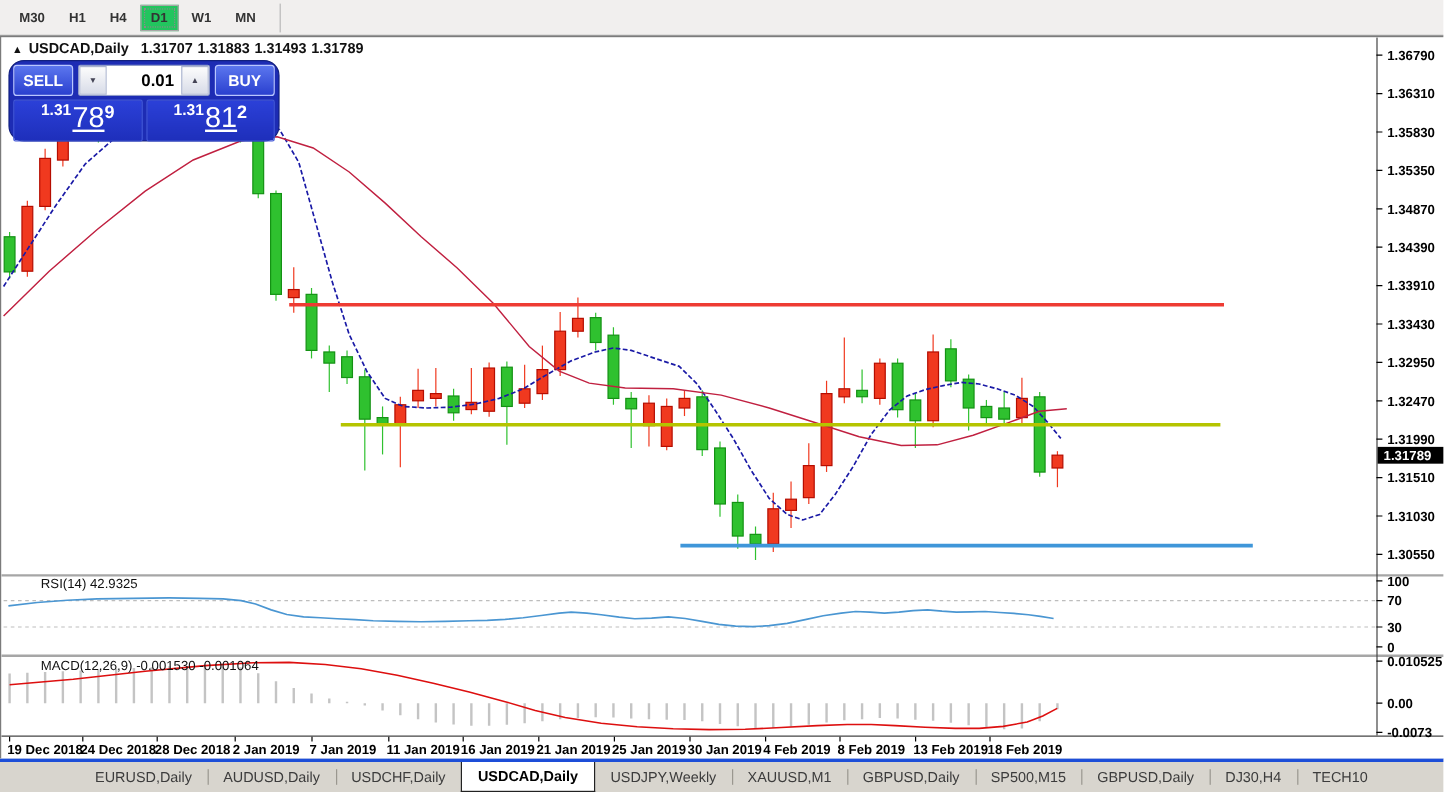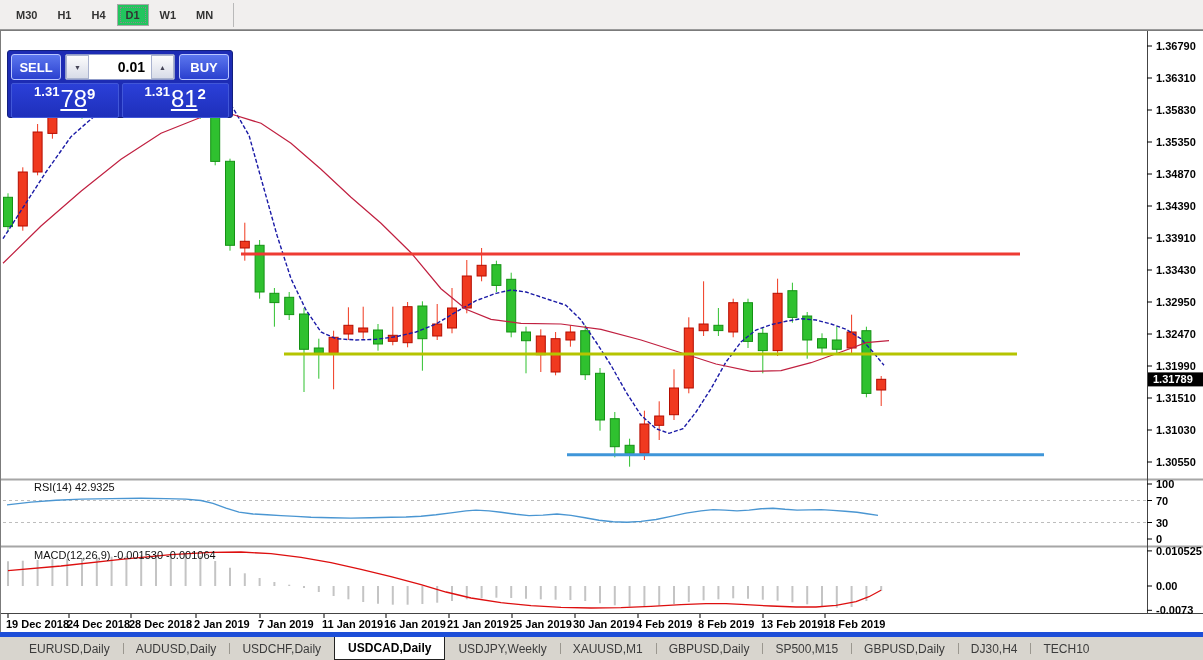--- a/index.html
+++ b/index.html
@@ -17,35 +17,35 @@
   svg text{font-family:"Liberation Sans","DejaVu Sans",sans-serif;}
 
   .chart-title{position:absolute;left:9px;top:2px;font-size:12px;font-weight:700;color:#111;z-index:5;white-space:nowrap;}
   .chart-title .tri{font-size:9px;margin-right:5px;}
   .chart-title span{margin-right:4px;}
   .chart-title .sym{margin-right:10px;}
 
   .ind-label{position:absolute;left:8px;font-size:11px;font-weight:400;color:#111;z-index:5;white-space:nowrap;padding-left:25px;}
 
   
-  .trade-panel{position:absolute;left:6px;top:19px;width:226px;height:68px;background:#1d2cb4;border:1px solid #12207f;border-radius:3px;z-index:6;box-sizing:border-box;padding:3px;}
+  .trade-panel{position:absolute;left:6px;top:19px;width:226px;height:68px;background:#1d2cb4;border:1px solid #12207f;border-radius:13px;z-index:6;box-sizing:border-box;padding:3px;}
   .tp-row1{display:flex;align-items:stretch;height:26px;}
   .tp-btn{flex:0 0 48px;color:#fff;font-size:13px;font-weight:700;display:flex;align-items:center;justify-content:center;background:linear-gradient(#5b76ee,#2a40cf);border:1px solid #b9c6ff;border-radius:3px;cursor:default;}
   .tp-spin{flex:1;display:flex;margin:0 4px;border:1px solid #8f9bc9;border-radius:2px;overflow:hidden;background:#fff;}
   .tp-arrow{width:21px;background:linear-gradient(#fcfcfc,#d8dce8);border:1px solid #aab3cf;display:flex;align-items:center;justify-content:center;font-size:7px;color:#445;cursor:default;}
   .tp-lot{flex:1;display:flex;align-items:center;justify-content:flex-end;padding-right:6px;font-size:14px;font-weight:700;color:#000;background:#fff;}
   .tp-row2{display:flex;margin-top:3px;height:35px;}
   .tp-quote{flex:1;background:linear-gradient(#2b40d8,#1e2fbb);border:1px solid #4157d8;border-radius:2px;color:#fff;display:flex;align-items:flex-start;justify-content:center;padding-bottom:1px;cursor:default;overflow:hidden;}
   .tp-quote .pfx{font-size:13px;font-weight:700;margin:0 1px 3px 0;}
   .tp-quote .big{font-size:24px;font-weight:400;line-height:30px;text-decoration:underline;}
   .tp-quote .sup{font-size:15px;font-weight:700;align-self:flex-start;margin-top:1px;}
   .tp-quote.sell{margin-right:3px;}
 
   
-  .tabbar{height:28px;background:#d8d5ce;border-top:5px solid #1d4ed8;display:flex;align-items:stretch;padding-left:16px;box-sizing:border-box;}
+  .tabbar{height:28px;background:#d8d5ce;border-top:3px solid #1d4ed8;display:flex;align-items:stretch;padding-left:16px;box-sizing:border-box;justify-content:center;}
   .tab{display:flex;align-items:center;padding:0 13px;font-size:12px;color:#3c3c3c;white-space:nowrap;cursor:default;position:relative;}
   .tab + .tab::before{content:"";position:absolute;left:0;top:6px;bottom:6px;width:1px;background:#9a978f;}
   .tab.active{background:#fff;border:1px solid #222;border-top:none;color:#000;font-weight:700;}
   .tab.active::before,.tab.active + .tab::before{display:none;}
 </style>
 </head>
 <body>
 
 <div class="tf-toolbar" id="tf-toolbar">
     <div class="tf-btn">M30</div>
@@ -319,20 +319,23 @@
       <line x1="637" y1="583" x2="637" y2="587" stroke="#000" stroke-width="1"></line>
       <text x="635" y="597" font-size="11" font-weight="700" fill="#000">4 Feb 2019</text>
       <line x1="699" y1="583" x2="699" y2="587" stroke="#000" stroke-width="1"></line>
       <text x="697" y="597" font-size="11" font-weight="700" fill="#000">8 Feb 2019</text>
       <line x1="762" y1="583" x2="762" y2="587" stroke="#000" stroke-width="1"></line>
       <text x="760" y="597" font-size="11" font-weight="700" fill="#000">13 Feb 2019</text>
       <line x1="824" y1="583" x2="824" y2="587" stroke="#000" stroke-width="1"></line>
       <text x="822" y="597" font-size="11" font-weight="700" fill="#000">18 Feb 2019</text>
     </svg>
 
+  <div class="chart-title">
+    <span class="tri">▲</span><span class="sym">USDCAD,Daily</span><span>1.31707</span><span>1.31883</span><span>1.31493</span><span>1.31789</span>
+  </div>
 
   <div class="trade-panel">
     <div class="tp-row1">
       <div class="tp-btn">SELL</div>
       <div class="tp-spin">
         <div class="tp-arrow">▼</div>
         <div class="tp-lot">0.01</div>
         <div class="tp-arrow">▲</div>
       </div>
       <div class="tp-btn">BUY</div>

